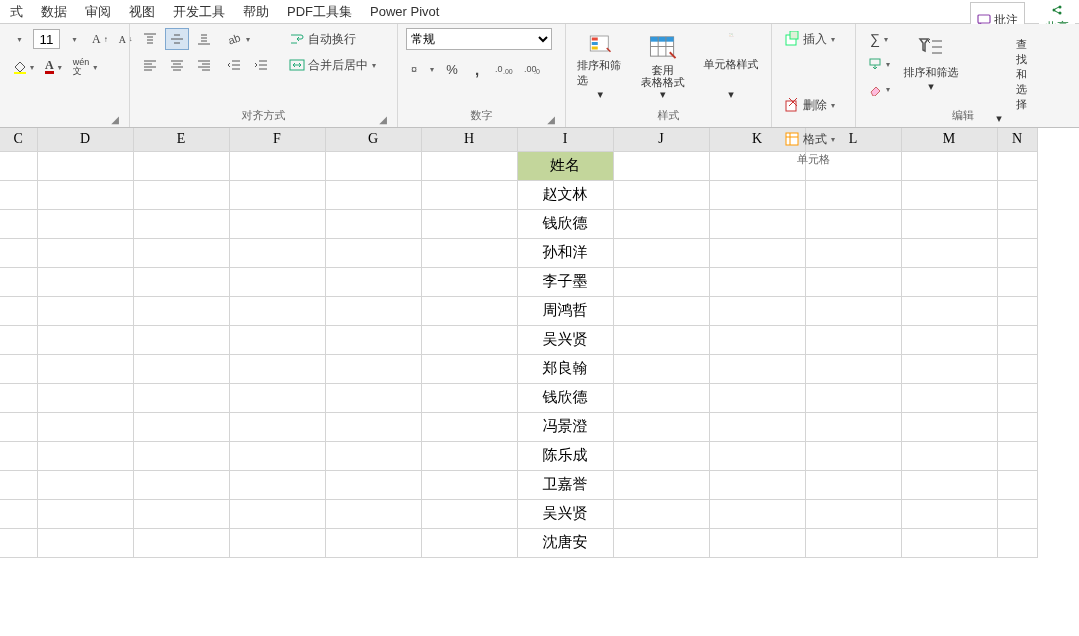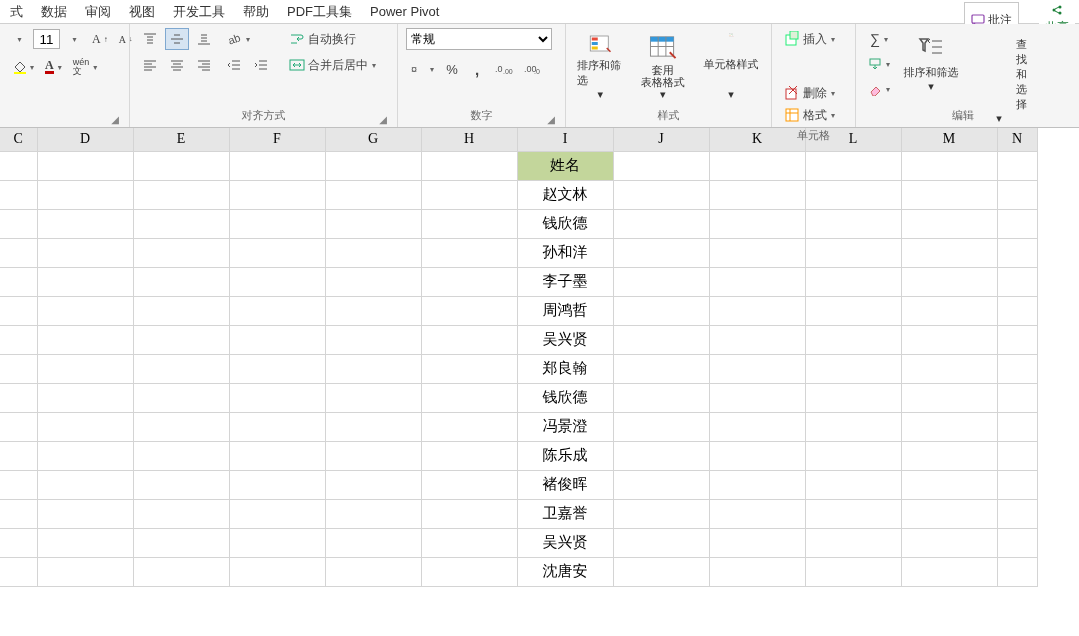--- a/index.html
+++ b/index.html
@@ -12,21 +12,21 @@
   .group-label { text-align: center; font-size: 11px; color: #666; padding: 2px 0 4px; position: relative; }
   .dlg-launcher { position: absolute; right: 2px; bottom: 2px; font-size: 10px; color: #888; cursor: pointer; }
   .col { display: flex; flex-direction: column; gap: 4px; }
   .row { display: flex; gap: 3px; align-items: center; }
   .btn { display: inline-flex; align-items: center; justify-content: center; min-width: 22px; height: 22px; border: 1px solid transparent; cursor: pointer; color: #444; padding: 0 3px; gap: 3px; }
   .btn.active { background: #d6e4f2; border-color: #7fa8d0; }
   .btn .dd { font-size: 8px; color: #666; margin-left: 1px; }
   .big-btn { display: flex; flex-direction: column; align-items: center; justify-content: flex-start; width: 54px; height: 78px; cursor: pointer; padding: 4px 2px; font-size: 11px; color: #333; border: 1px solid transparent; }
   .big-btn .ico { width: 30px; height: 28px; margin-bottom: 4px; }
   select.nf-select { width: 146px; height: 22px; font-size: 12px; border: 1px solid #b0b0b0; background: #fff; }
-  .top-right { position: absolute; right: 4px; top: 2px; display: flex; gap: 20px; }
+  .top-right { position: absolute; right: 4px; top: 2px; display: flex; gap: 14px; }
   .tr-btn { display: flex; align-items: center; gap: 3px; font-size: 12px; padding: 2px 6px; border: 1px solid #c8c8c8; background: #fff; cursor: pointer; }
   .grid-wrap { height: calc(636px - 128px); overflow: hidden; background: #fff; }
   table.sheet { border-collapse: collapse; table-layout: fixed; }
   .sheet th, .sheet td { border: 1px solid #d4d4d4; height: 29px; text-align: center; font-weight: normal; font-size: 15px; font-family: "SimSun", serif; color: #000; }
   .sheet thead th { background: #e6e6e6; font-family: "Times New Roman", serif; font-size: 14px; height: 23px; border-top: none; }
   .sheet thead th:first-child { border-left: none; }
   .sheet tbody td:first-child { border-left: none; }
   .header-cell { background: #c3d69b !important; }
   svg { display: block; }
 </style>
@@ -251,21 +251,21 @@
           </svg>
         <span>单元格样式</span>
           <span class="dd">▾</span>
       </div>
     </div>
     <div class="group-label"><span>样式</span></div>
   </div>
 
   <div class="group" style="width:84px;">
     <div class="group-body">
-      <div class="col" style="gap:0;">
+      <div class="col" style="gap:12px;">
         <div class="btn" style="width:70px;justify-content:flex-start;">
           <svg width="16" height="16">
               <rect x="2" y="4" width="10" height="10" fill="#fff" stroke="#2e7"></rect>
               <rect x="6" y="0" width="8" height="8" fill="#dff0d8" stroke="#2e7"></rect>
             </svg>
           <span>插入</span>
             <span class="dd">▾</span>
         </div>
         <div class="btn" style="width:70px;justify-content:flex-start;margin-top:32px;">
           <svg width="16" height="16">
@@ -504,34 +504,20 @@
           <td></td>
           <td></td>
         </tr>
         <tr>
           <td></td>
           <td></td>
           <td></td>
           <td></td>
           <td></td>
           <td></td>
-          <td>褚俊晖</td>
-          <td></td>
-          <td></td>
-          <td></td>
-          <td></td>
-          <td></td>
-        </tr>
-        <tr>
-          <td></td>
-          <td></td>
-          <td></td>
-          <td></td>
-          <td></td>
-          <td></td>
           <td>卫嘉誉</td>
           <td></td>
           <td></td>
           <td></td>
           <td></td>
           <td></td>
         </tr>
         <tr>
           <td></td>
           <td></td>

